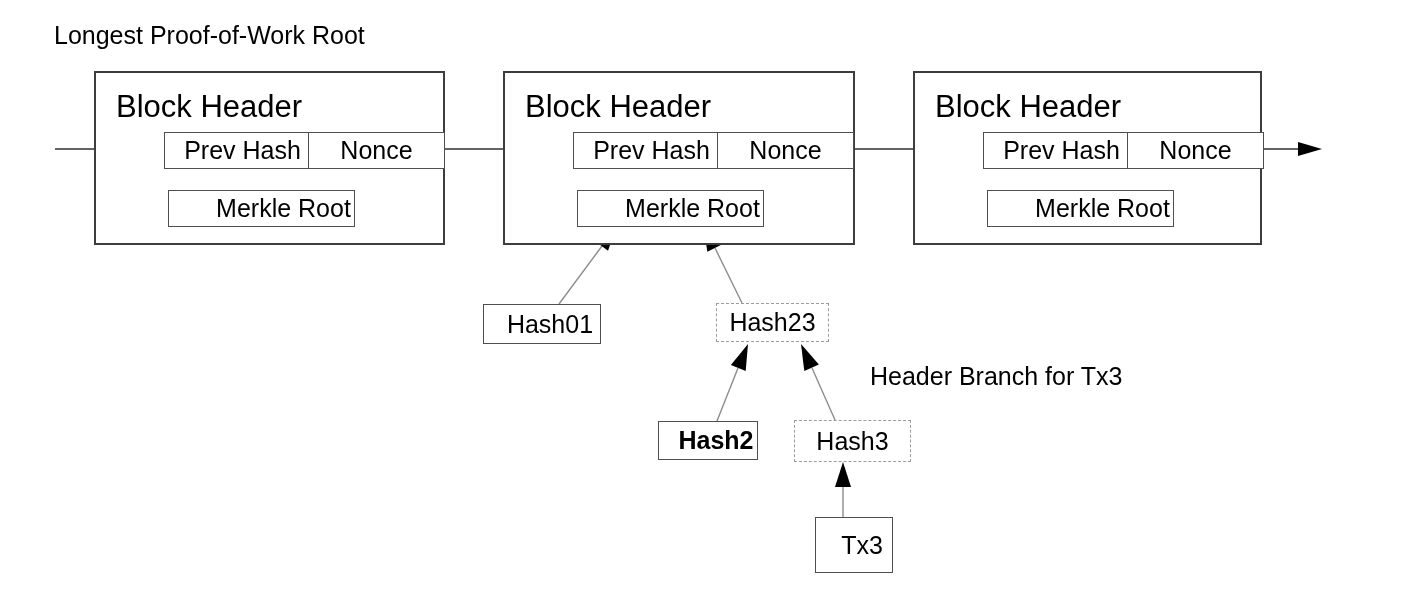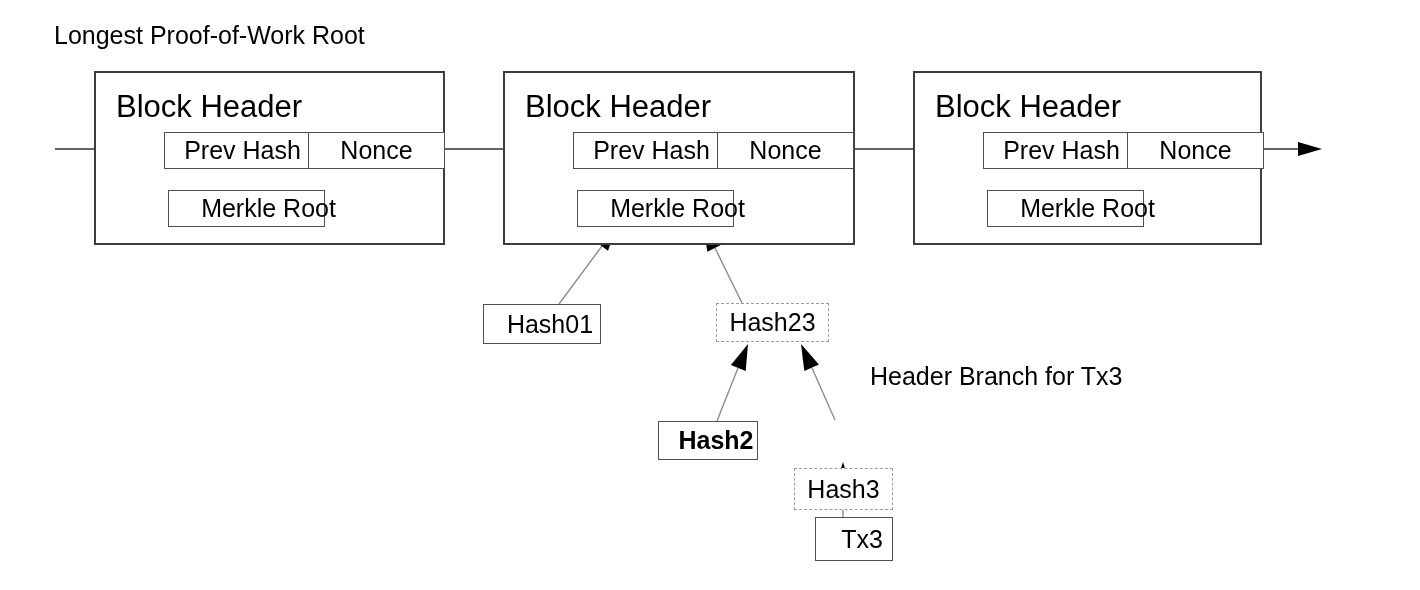--- a/index.html
+++ b/index.html
@@ -15,21 +15,21 @@
   .arrows line.branch{stroke:var(--branch-line);stroke-width:1.4px;}
   .arrows polygon{fill:var(--arrowhead);stroke:none;}
   .title{position:absolute;left:54px;top:21px;font-size:25px;color:var(--text);white-space:nowrap;}
   .block{position:absolute;top:71px;height:174px;border:2px solid var(--block-border);background:var(--background);}
   .block-header-label{position:absolute;left:20px;top:16px;font-size:31px;color:var(--text);white-space:nowrap;}
   .nbox{position:absolute;height:37px;border:1.5px solid var(--inner-border);
         display:flex;align-items:center;justify-content:center;
         font-size:25px;color:var(--text);background:var(--background);white-space:nowrap;}
   .prev{left:36px;top:59px;width:157px;margin-left:32px;}
   .nonce{left:212px;top:59px;width:137px;}
-  .merkle{left:72px;top:117px;width:157px;padding-left:44px;}
+  .merkle{left:72px;top:117px;width:187px;padding-left:44px;}
   .node{position:absolute;display:flex;align-items:center;justify-content:center;
         font-size:25px;color:var(--text);background:var(--background);white-space:nowrap;}
   .node.solid{border:1.5px solid var(--inner-border);padding-left:16px;}
   .node.dashed{border:1.5px dashed var(--dashed-border);}
   .branch-label{position:absolute;left:870px;top:362px;font-size:25px;color:var(--text);white-space:nowrap;}
 </style>
 </head>
 <body>
 
 <div class="canvas">
@@ -76,18 +76,18 @@
   <div class="block" style="left:913px;width:349px;">
     <div class="block-header-label">Block Header</div>
     <div class="nbox prev">Prev Hash</div>
     <div class="nbox nonce">Nonce</div>
     <div class="nbox merkle">Merkle Root</div>
   </div>
 
   <div class="node solid" style="left:483px;top:304px;width:118px;height:40px;">Hash01</div>
   <div class="node dashed" style="left:716px;top:303px;width:113px;height:39px;">Hash23</div>
   <div class="node solid" style="left:658px;top:421px;width:100px;height:39px;font-weight:bold;">Hash2</div>
-  <div class="node dashed" style="left:794px;top:420px;width:99px;height:42px;margin-top:48px;">Hash3</div>
-  <div class="node solid" style="left:815px;top:517px;width:78px;height:44px;">Tx3</div>
+  <div class="node dashed" style="left:794px;top:420px;width:117px;height:42px;">Hash3</div>
+  <div class="node solid" style="left:815px;top:517px;width:78px;height:56px;">Tx3</div>
 
   <div class="branch-label">Header Branch for Tx3</div>
 
 </div>
 
 </body></html>

